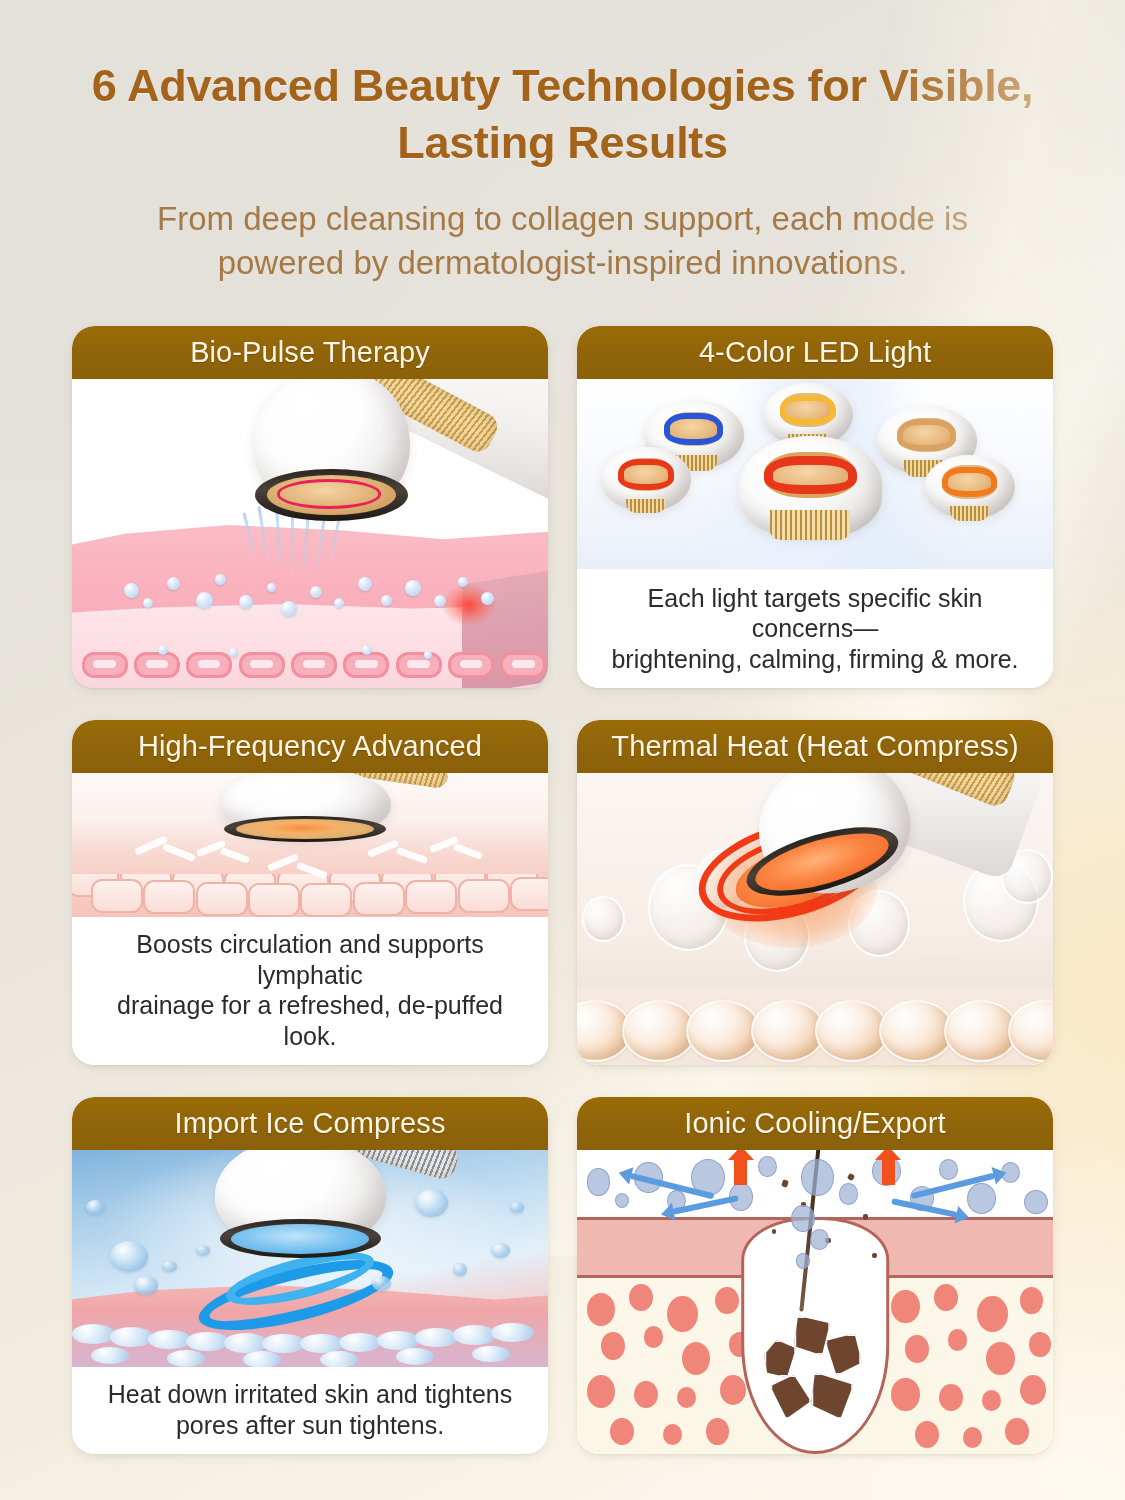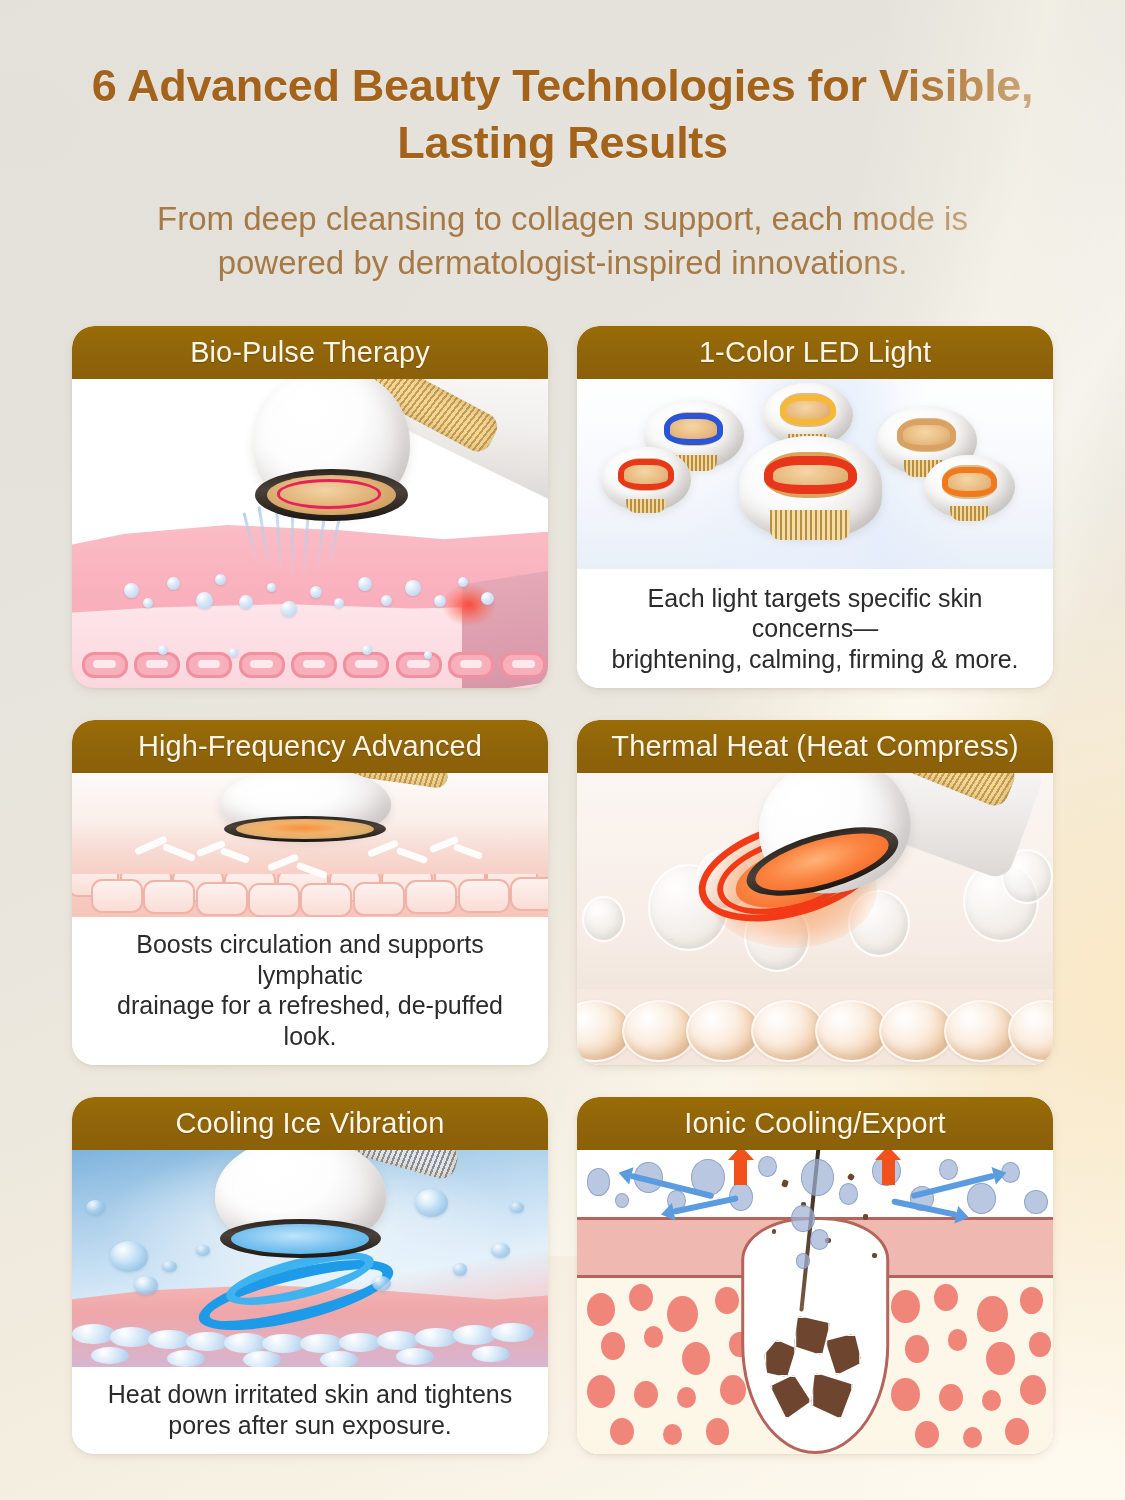--- a/index.html
+++ b/index.html
@@ -430,21 +430,21 @@
           <div class="dev-ball" style="left:38%;top:-4%;width:33%;height:48%"></div>
           <div class="dev-rim" style="left:38.5%;top:29%;width:32%;height:17%"></div>
           <div class="dev-plate" style="left:41%;top:31%;width:27%;height:13%"></div>
           <div style="position:absolute;left:43%;top:32.5%;width:22%;height:9.5%;border-radius:50%;border:3px solid #E8215A;"></div>
         </div>
       </div>
     </div>
 
     <div class="card r1">
       <div class="card-head">
-        <span>1-Color LED Light</span>
+        <span>4-Color LED Light</span>
       </div>
       <div class="card-art">
         <div class="c2-bg"></div>
 
         <div class="led" style="left:39%;top:2%;width:19%;height:34%;">
           <div class="tri" style="width:52%;height:40%;">
             <div class="ring" style="border-width:6px;border-color:#F7B836;"></div>
           </div>
           <div class="fins" style="width:44%;height:22%;"></div>
         </div>
@@ -586,21 +586,21 @@
           <div class="dev-ball" style="left:38%;top:-5%;width:32%;height:46%;transform:rotate(-14deg)"></div>
           <div class="dev-rim" style="left:35%;top:21%;width:33%;height:19%;transform:rotate(-16deg)"></div>
           <div class="dev-plate" style="left:37%;top:23%;width:29%;height:15%;transform:rotate(-16deg);
                background:radial-gradient(ellipse at 46% 42%, #ffb37a 0%, #fb8542 45%, #f4601f 100%);"></div>
         </div>
       </div>
     </div>
 
     <div class="card r3">
       <div class="card-head">
-        <span>Cooling Ice Vibration</span>
+        <span>Import Ice Compress</span>
       </div>
       <div class="card-art">
         <div class="c5-bg"></div>
         <div class="c5-skin"></div>
         <div class="c5-cells">
           <div class="c5-cell" style="left:0%;bottom:36%;width:9%;height:30%"></div>
           <div class="c5-cell" style="left:8%;bottom:31%;width:9%;height:30%"></div>
           <div class="c5-cell" style="left:16%;bottom:27%;width:9%;height:30%"></div>
           <div class="c5-cell" style="left:24%;bottom:24%;width:9%;height:30%"></div>
           <div class="c5-cell" style="left:32%;bottom:22%;width:9%;height:30%"></div>
@@ -639,21 +639,21 @@
           <div class="handle" style="left:59%;top:-8%;width:22%;height:16%;transform:rotate(16deg);
                background:repeating-linear-gradient(96deg,#8a8f96 0px,#8a8f96 2px,#e3e7ec 2px,#e3e7ec 5px);"></div>
           <div class="dev-ball" style="left:30%;top:-6%;width:36%;height:52%"></div>
           <div class="dev-rim" style="left:31%;top:32%;width:34%;height:18%"></div>
           <div class="dev-plate" style="left:33.5%;top:34%;width:29%;height:14%;
                background:radial-gradient(ellipse at 46% 40%, #bfe4fa 0%, #7ec4f0 48%, #3fa8e6 100%);"></div>
         </div>
       </div>
       <div class="card-cap">
         <span>Heat down irritated skin and tightens</span><br>
-        <span>pores after sun exposure.</span>
+        <span>pores after sun tightens.</span>
       </div>
     </div>
 
     <div class="card r3">
       <div class="card-head">
         <span>Ionic Cooling/Export</span>
       </div>
       <div class="card-art">
         <div class="c6-bg"></div>
         <div class="c6-derm"></div>

